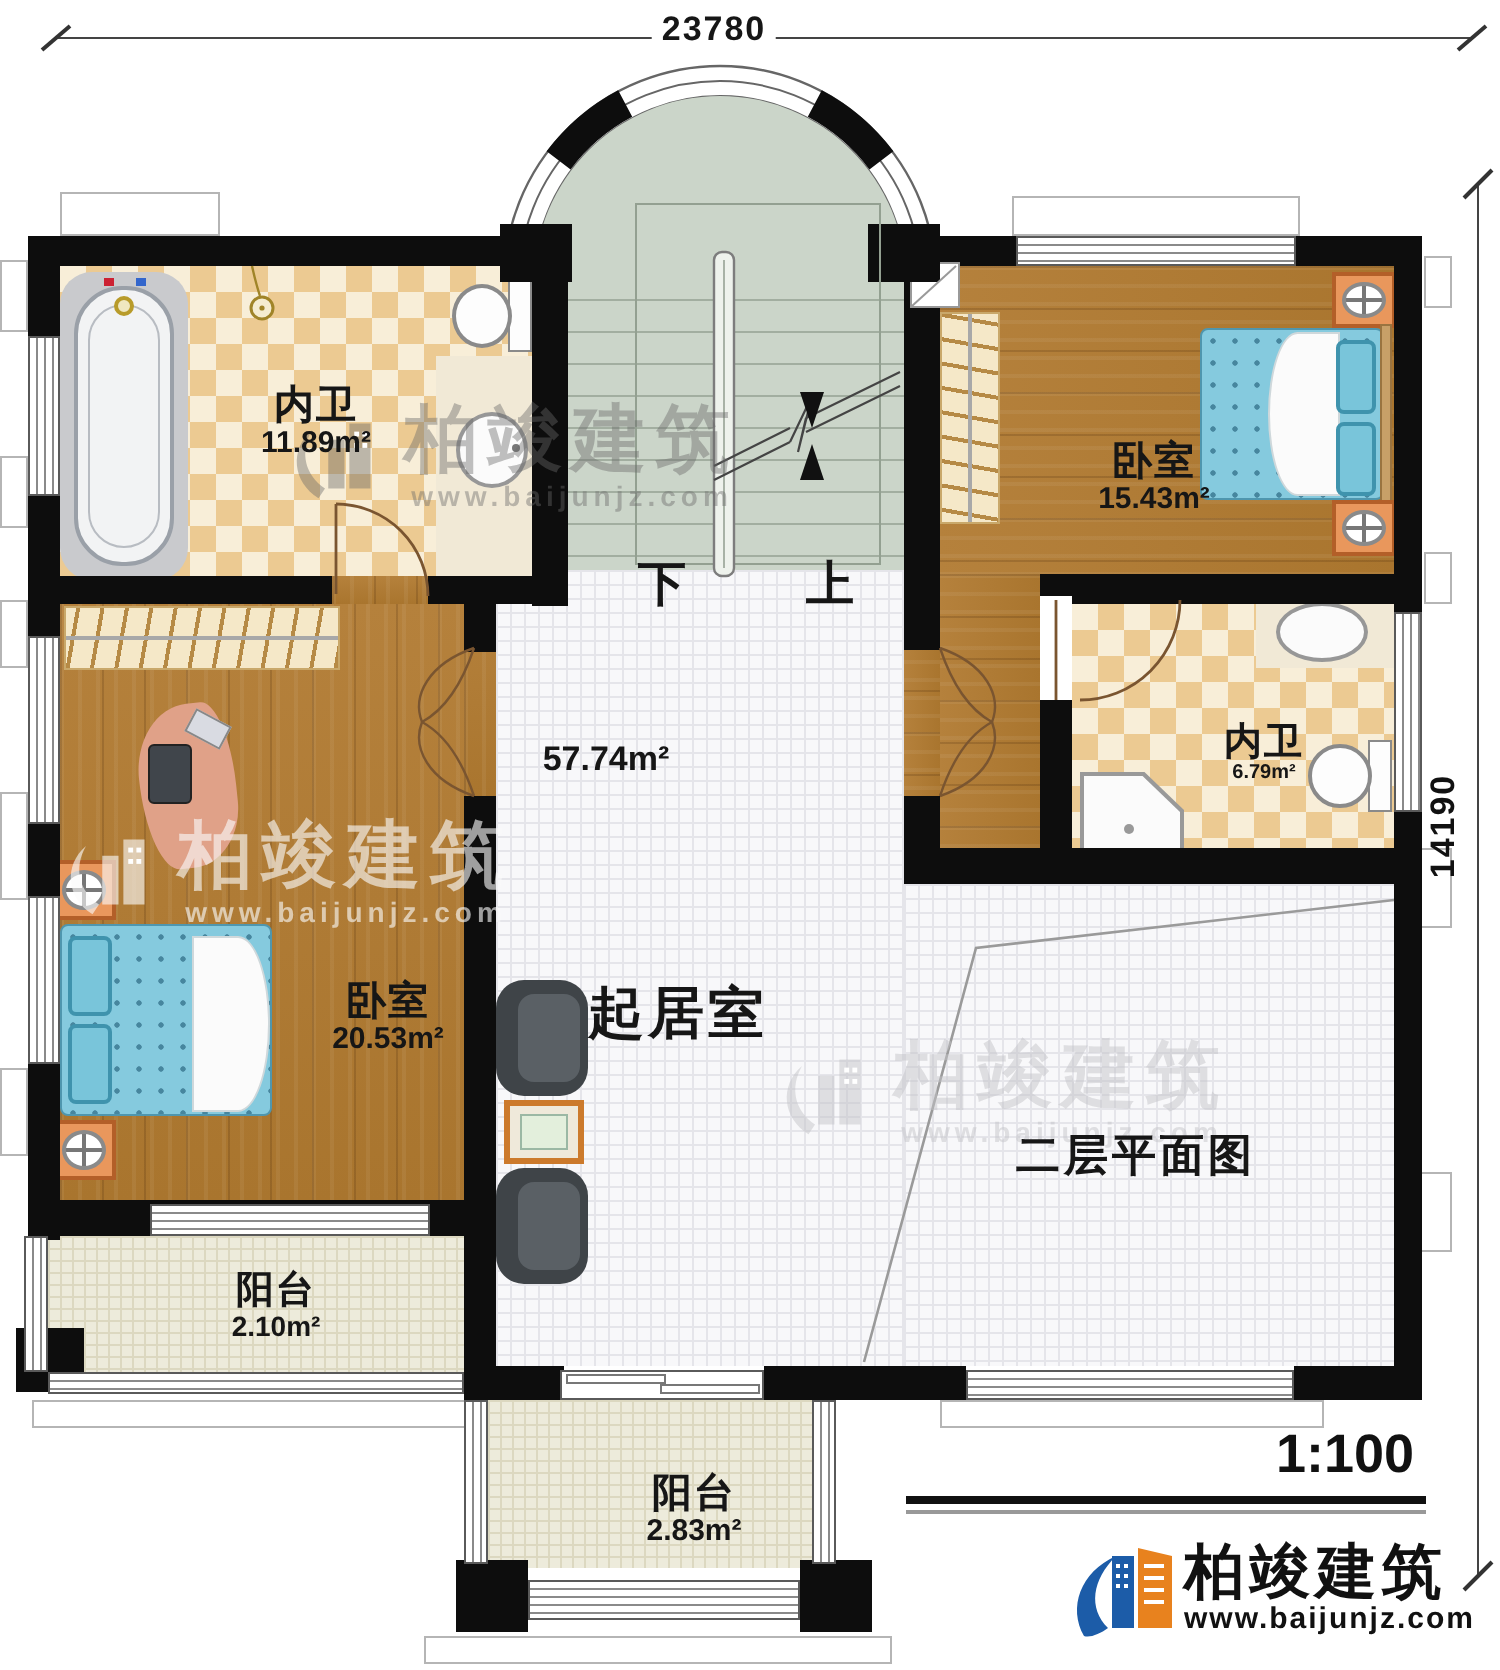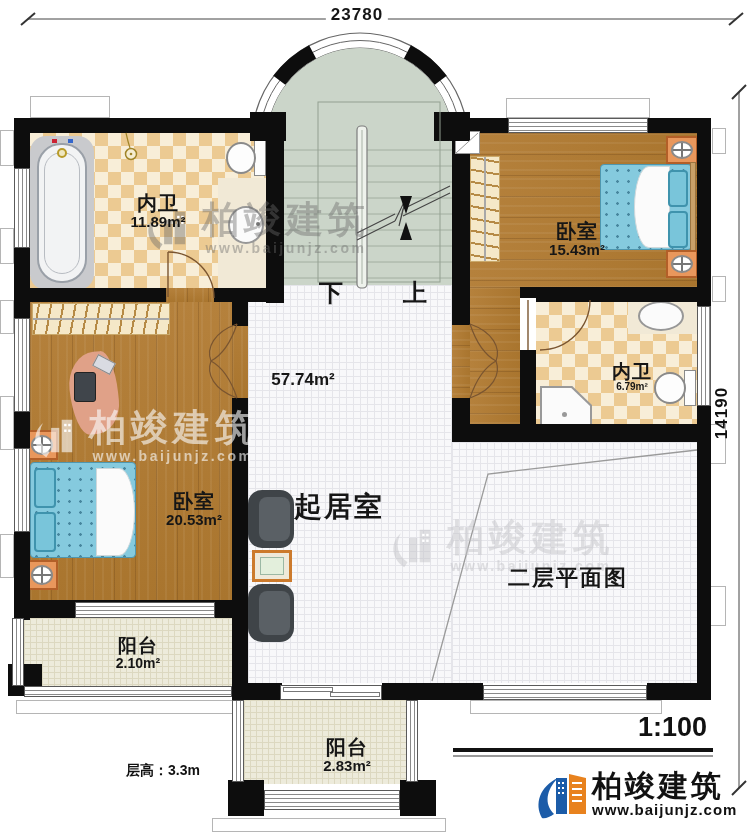--- a/index.html
+++ b/index.html
@@ -349,23 +349,20 @@
     <div class="rname" style="font-size:19px">阳台</div>
     <div class="rarea" style="font-size:14px">2.10m²</div>
   </div>
   <div class="lbl" style="left:347px;top:737px">
     <div class="rname">阳台</div>
     <div class="rarea">2.83m²</div>
   </div>
   <div class="lbl" style="left:331px;top:280px;font-size:24px">下</div>
   <div class="lbl" style="left:415px;top:280px;font-size:24px">上</div>
 
-  <div class="abs" style="left:0;top:762px;width:200px;text-align:right;font-size:14px;font-weight:bold;z-index:60">
-    <span>层高：</span><span>3.3m</span>
-  </div>
 
   <div class="abs" style="left:638px;top:712px;font-size:27px;font-weight:bold;z-index:60">1:100</div>
   <div class="abs" style="left:453px;top:748px;width:260px;height:4px;background:#111;z-index:60"></div>
   <div class="abs" style="left:453px;top:755px;width:260px;height:2px;background:#999;z-index:60"></div>
   <svg class="abs" style="left:534px;top:766px;z-index:60" width="58" height="56" viewBox="0 0 58 56">
     <path d="M8 52 C0 38 6 20 24 12 C12 24 10 38 20 48 C16 51 11 53 8 52 Z" fill="#1c5ca8"></path>
     <rect x="22" y="12" width="11" height="36" fill="#1c5ca8"></rect>
     <g fill="#fff">
       <rect x="24" y="16" width="2" height="2"></rect>
         <rect x="28" y="16" width="2" height="2"></rect>

